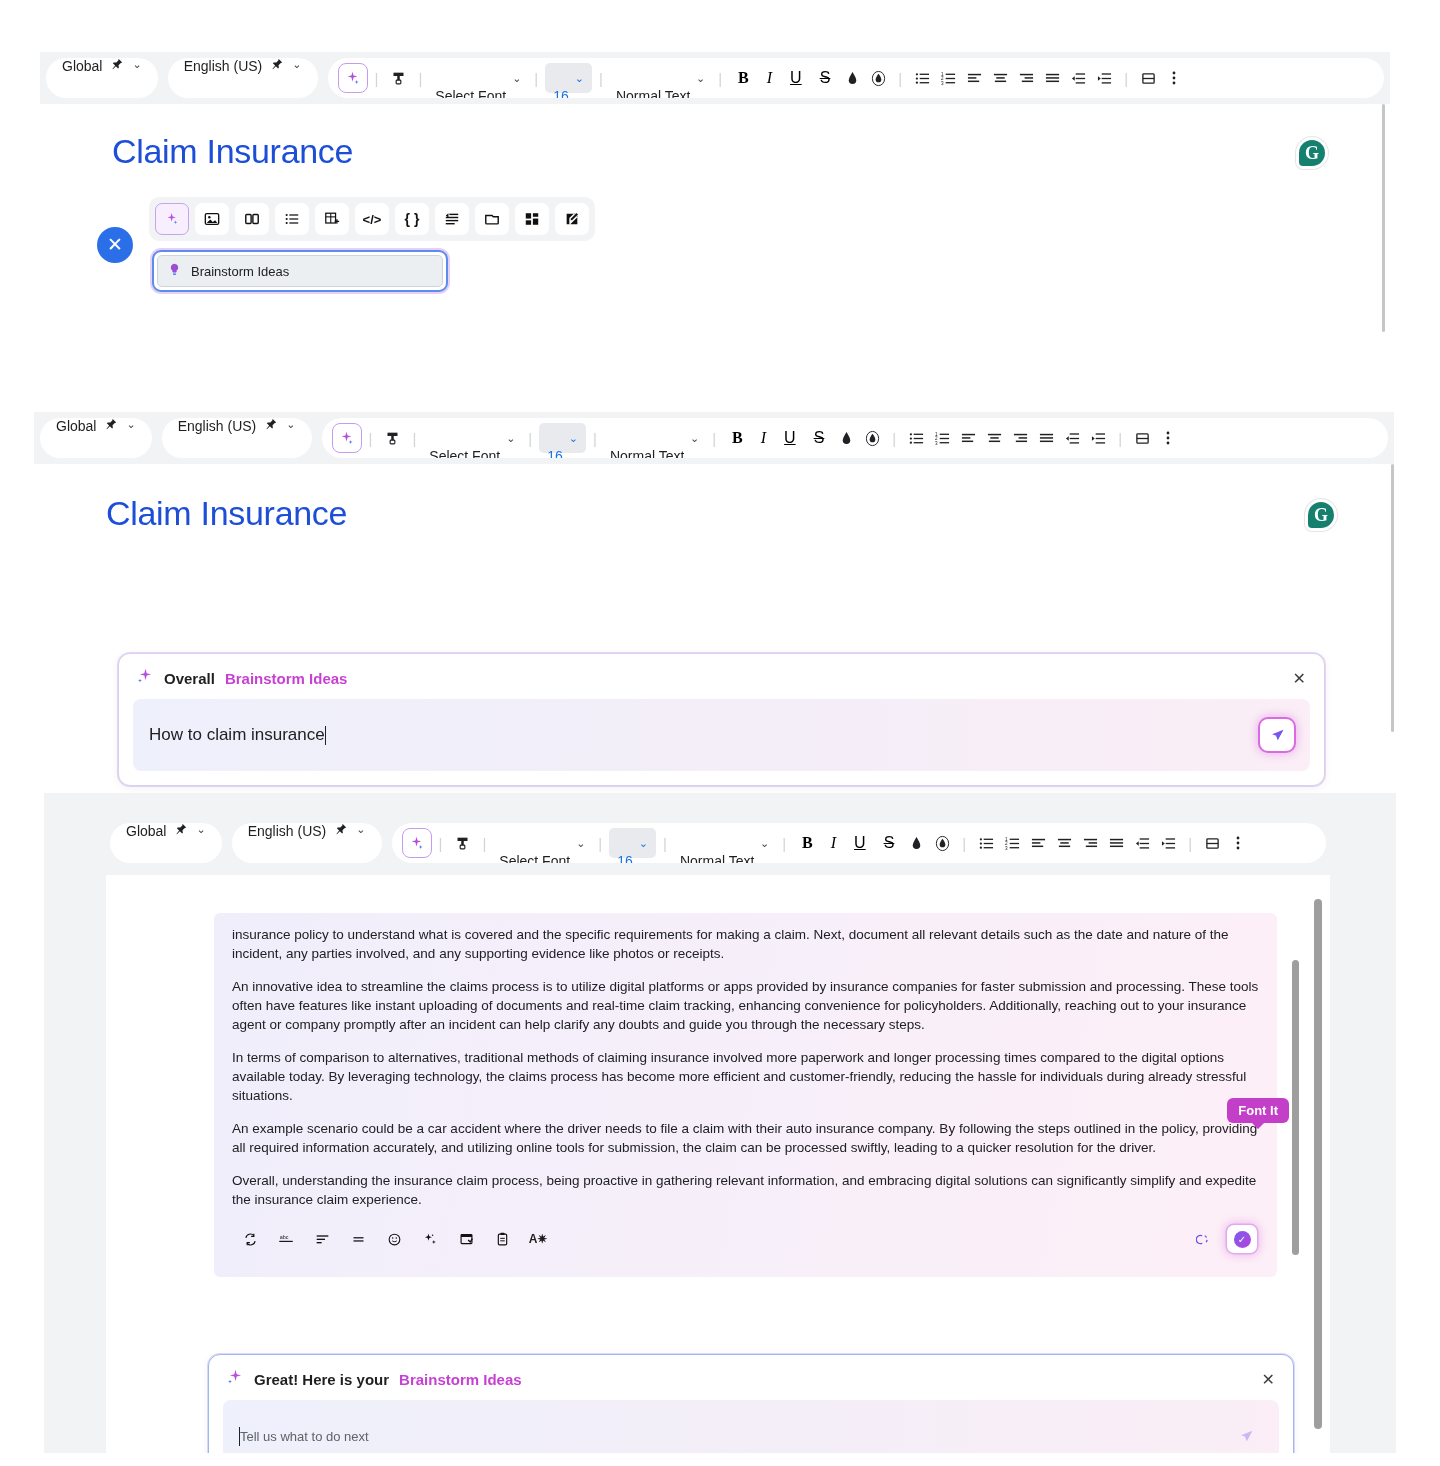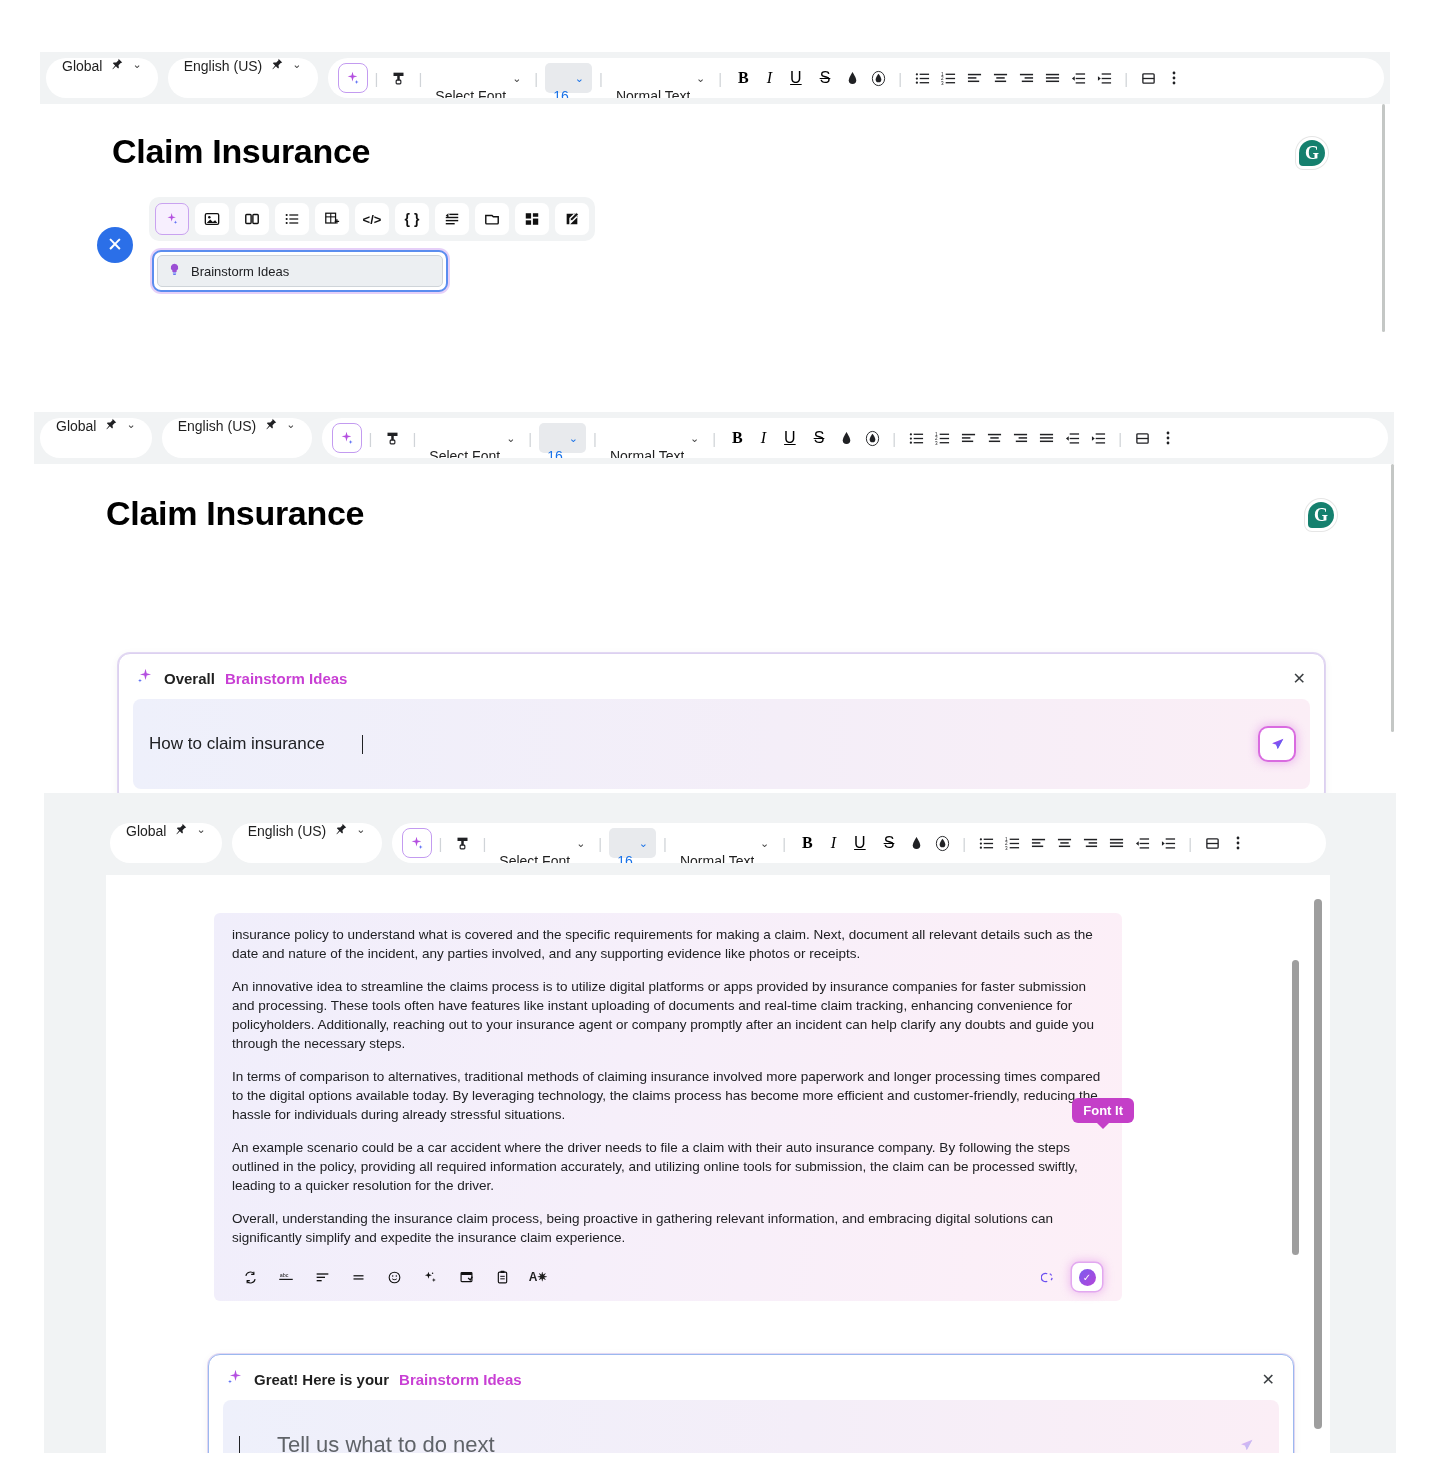--- a/index.html
+++ b/index.html
@@ -54,21 +54,21 @@
   .tb-select .lbl { overflow:hidden;margin-top:36px; }
   .tb-fmt { font-size:16px; padding:0 9px; height:30px; display:flex;
             align-items:center; justify-content:center; cursor:pointer; flex:0 0 auto;}
   .tb-icon { width:26px; height:30px; display:flex; align-items:center;
              justify-content:center; cursor:pointer; flex:0 0 auto;}
   .tb-icon svg { display:block; }
 
   
   .doc-page { background:#fff; position:relative; }
   .doc-title {
-    font-size:34px; font-weight:700; color:#000000;
+    font-size:34px; font-weight:400; color:#1d4ed8;
     letter-spacing:-0.3px;
   }
   .grammarly {
     width:26px; height:26px; border-radius:50% 50% 50% 4px;
     background:#15806e; color:#fff; display:flex;
     align-items:center; justify-content:center;
     font-size:18px; font-weight:600;
     box-shadow:0 0 0 3px #ffffff, 0 0 0 4px #e6e6e6;
     font-family:"Liberation Serif", serif;
   }
@@ -116,24 +116,24 @@
   }
   .ai-card-head .ttl { font-size:15px; font-weight:700; color:#1f1f1f; }
   .ai-card-head .accent { font-size:15px; font-weight:700; color:#c83fd4; }
   .ai-card-head .x {
     margin-left:auto; font-size:16px; color:#3c4043; cursor:pointer;
   }
   .ai-input {
     margin:0 14px 14px 14px; border-radius:8px;
     background:linear-gradient(90deg,#eef0fb 0%,#f4eef8 55%,#fbeef6 100%);
     display:flex; align-items:center;
-    padding:29px 16px; min-height:52px;gap:37px;
+    padding:20px 16px; min-height:52px;
   }
   .ai-input .val { font-size:17px; color:#202124; }
-  .ai-input .ph  { font-size:22px; color:#5f6368; }
+  .ai-input .ph  { font-size:13px; color:#5f6368; }
   .caret { display:inline-block; width:1px; height:19px;
            background:#202124; vertical-align:-4px; }
   .send-btn {
     margin-left:auto; width:34px; height:32px; border-radius:8px;
     background:#fff; display:flex; align-items:center; justify-content:center;
     box-shadow:0 0 0 2px #d96be0, 0 0 10px 3px rgba(214,110,224,.45);
     cursor:pointer;
   }
   .send-btn.flat { box-shadow:none; background:transparent; }
 
@@ -768,21 +768,21 @@
               <circle cx="2" cy="8" r="1.4" fill="#202124"></circle>
               <circle cx="2" cy="13" r="1.4" fill="#202124"></circle>
             </svg>
         </div>
       </div>
     </div>
   </div>
 
   <div class="doc-page" style="position:absolute; left:62px; top:82px; width:1224px; height:578px; overflow:hidden;">
 
-    <div class="gen-block" style="position:absolute; left:108px; top:38px; width:908px; padding:12px 18px 2px 18px;">
+    <div class="gen-block" style="position:absolute; left:108px; top:38px; width:1063px; padding:12px 18px 16px 18px;">
       <p>insurance policy to understand what is covered and the specific requirements for making a claim. Next, document all relevant details such as the date and nature of the incident, any parties involved, and any supporting evidence like photos or receipts.</p>
       <p>An innovative idea to streamline the claims process is to utilize digital platforms or apps provided by insurance companies for faster submission and processing. These tools often have features like instant uploading of documents and real-time claim tracking, enhancing convenience for policyholders. Additionally, reaching out to your insurance agent or company promptly after an incident can help clarify any doubts and guide you through the necessary steps.</p>
       <p>In terms of comparison to alternatives, traditional methods of claiming insurance involved more paperwork and longer processing times compared to the digital options available today. By leveraging technology, the claims process has become more efficient and customer-friendly, reducing the hassle for individuals during already stressful situations.</p>
       <p>An example scenario could be a car accident where the driver needs to file a claim with their auto insurance company. By following the steps outlined in the policy, providing all required information accurately, and utilizing online tools for submission, the claim can be processed swiftly, leading to a quicker resolution for the driver.</p>
       <p>Overall, understanding the insurance claim process, being proactive in gathering relevant information, and embracing digital solutions can significantly simplify and expedite the insurance claim experience.</p>
 
       <div class="gen-tools">
         <div class="gt">
           <svg width="15" height="15" viewBox="0 0 18 18">
               <path d="M3.5 7a5.5 5.5 0 019.6-2.6M14.5 11a5.5 5.5 0 01-9.6 2.6" fill="none" stroke="#111" stroke-width="1.4"></path>

